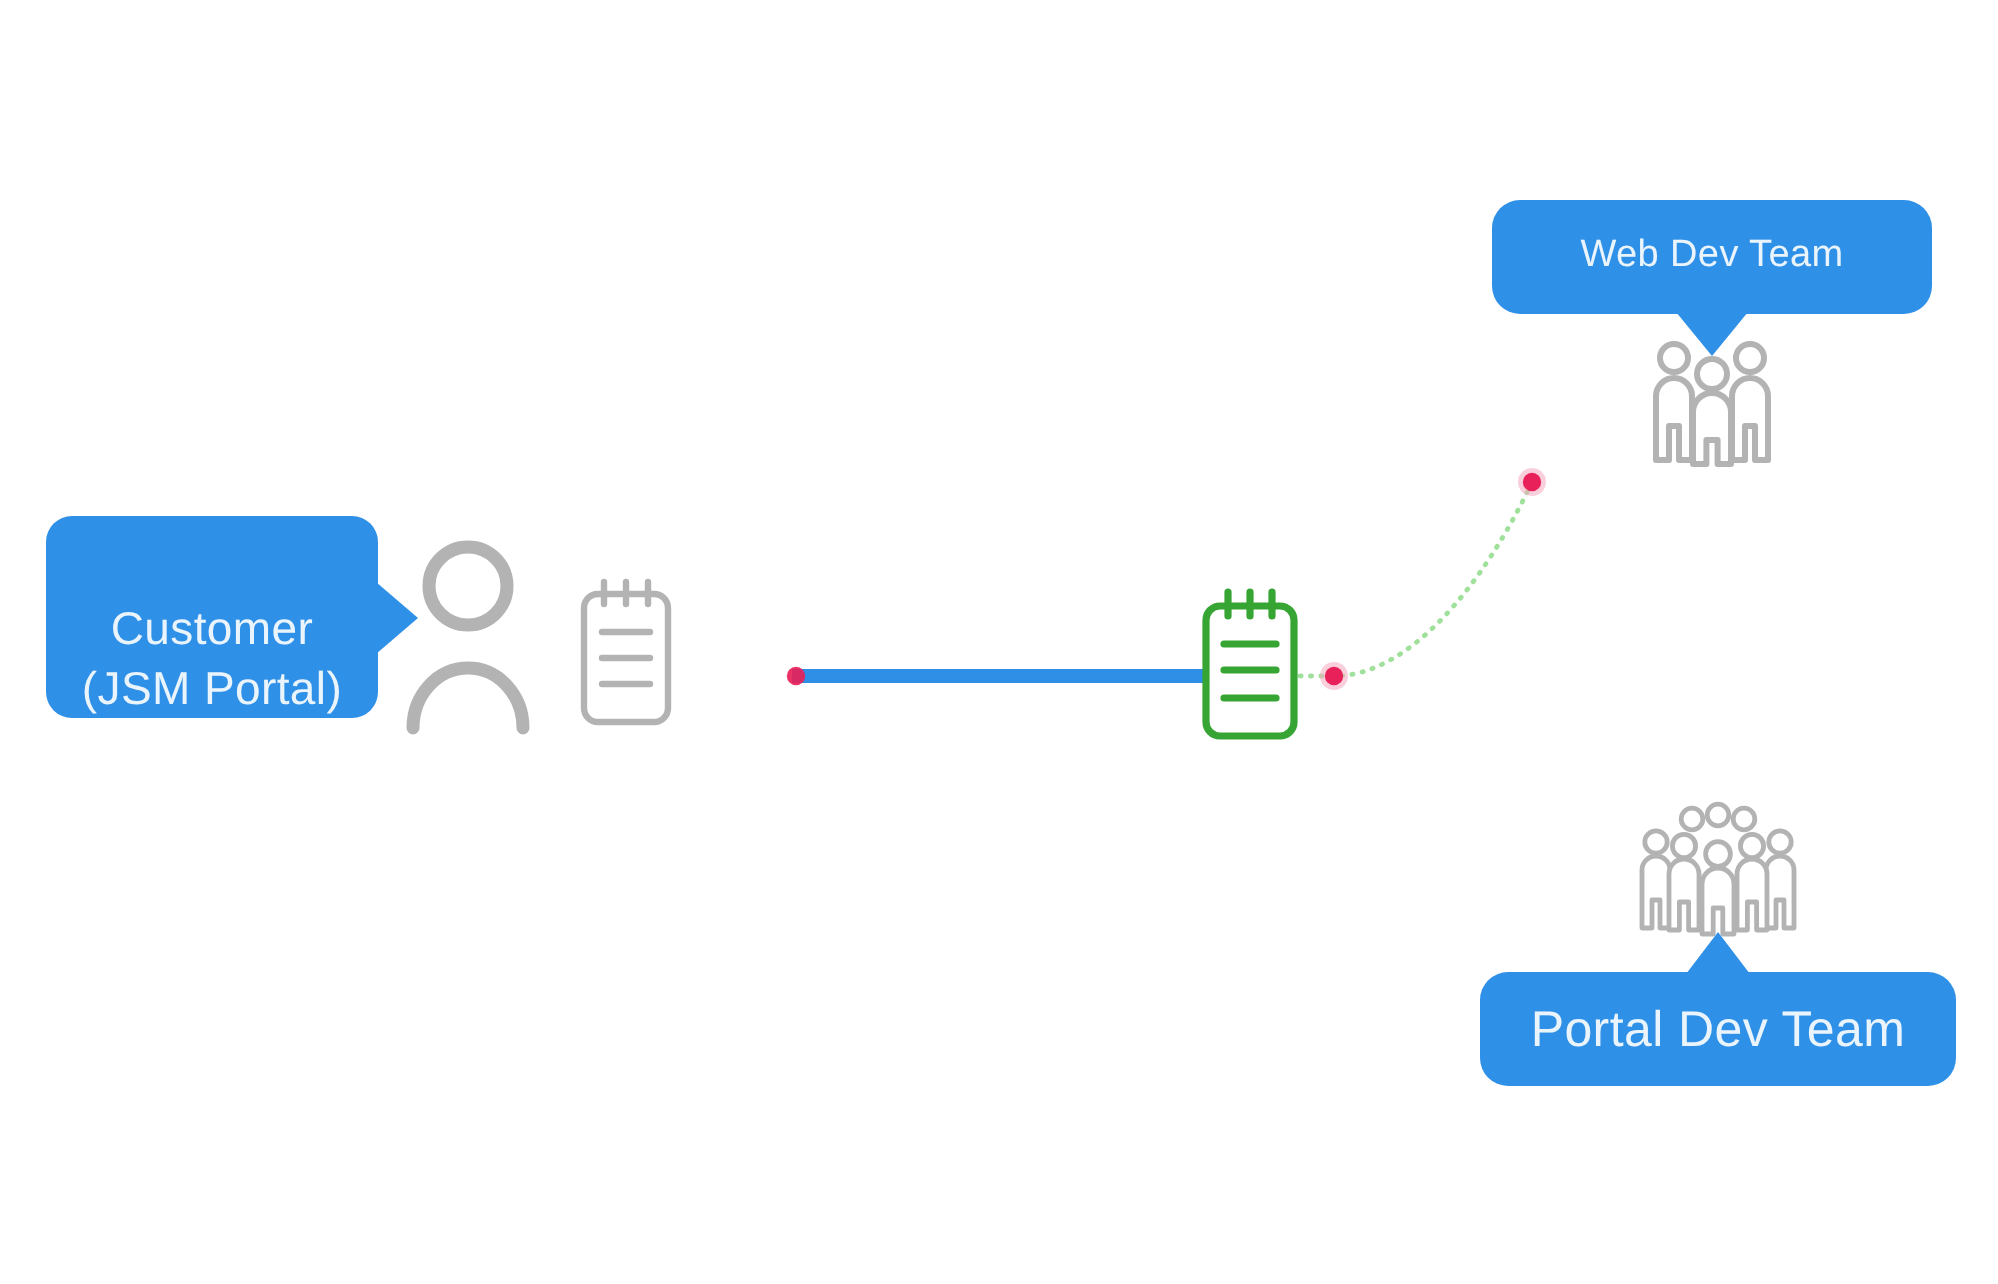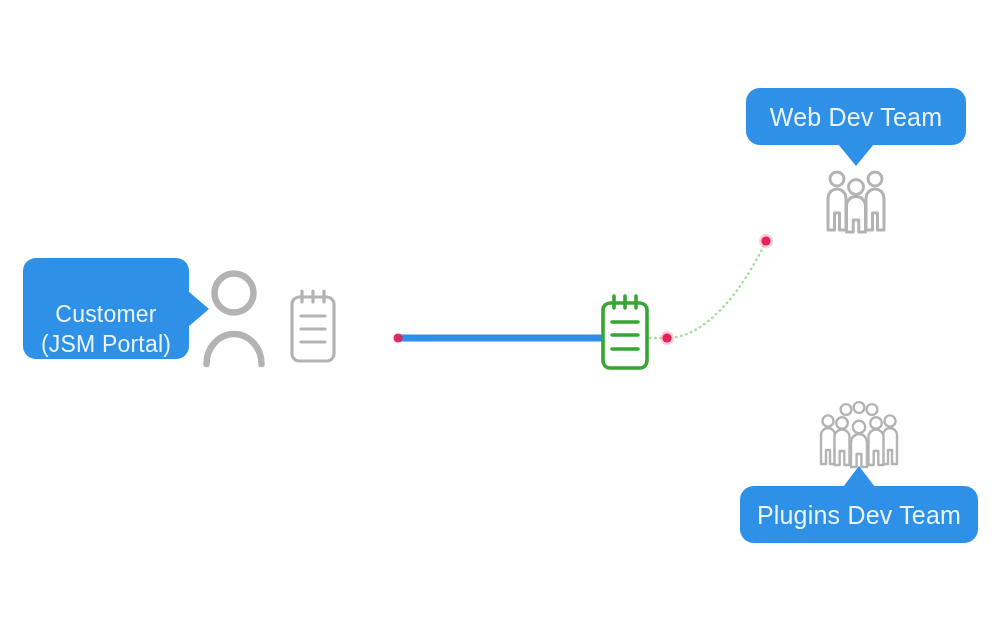--- a/index.html
+++ b/index.html
@@ -61,24 +61,24 @@
     margin-top: -18px;
     width: 0;
     height: 0;
     border-top: 18px solid transparent;
     border-bottom: 18px solid transparent;
     border-left: 21px solid #2f90e7;
   }
   
   #callout-webdev {
     left: 746px;
-    top: 88px;
+    top: 100px;
     width: 220px;
     height: 57px;
-    font-size: 25px;
+    font-size: 19px;
     border-radius: 14px;
   }
   #callout-webdev .tail {
     position: absolute;
     left: 50%;
     margin-left: -18px;
     bottom: -21px;
     width: 0;
     height: 0;
     border-left: 18px solid transparent;
@@ -141,21 +141,21 @@
     <span class="cline">(JSM Portal)</span>
     <span class="tail"></span>
   </div>
 
   <div class="callout" id="callout-webdev" style="background:#2f90e7;">
     <span class="cline">Web Dev Team</span>
     <span class="tail"></span>
   </div>
 
   <div class="callout" id="callout-plugins" style="background:#2f90e7;">
-    <span class="cline">Plugins Dev Team</span>
+    <span class="cline">Portal Dev Team</span>
     <span class="tail"></span>
   </div>
 
   <div class="icon-box" id="icon-person">
     <svg viewBox="0 0 62 100" width="62" height="100" xmlns="http://www.w3.org/2000/svg">
       <circle cx="31" cy="25" r="19.5" fill="none" stroke="#b3b3b3" stroke-width="6.5"></circle>
       <path d="M 3.5 96 A 27.5 30 0 0 1 58.5 96" fill="none" stroke="#b3b3b3" stroke-width="6.5" stroke-linecap="round"></path>
     </svg>
   </div>
 

